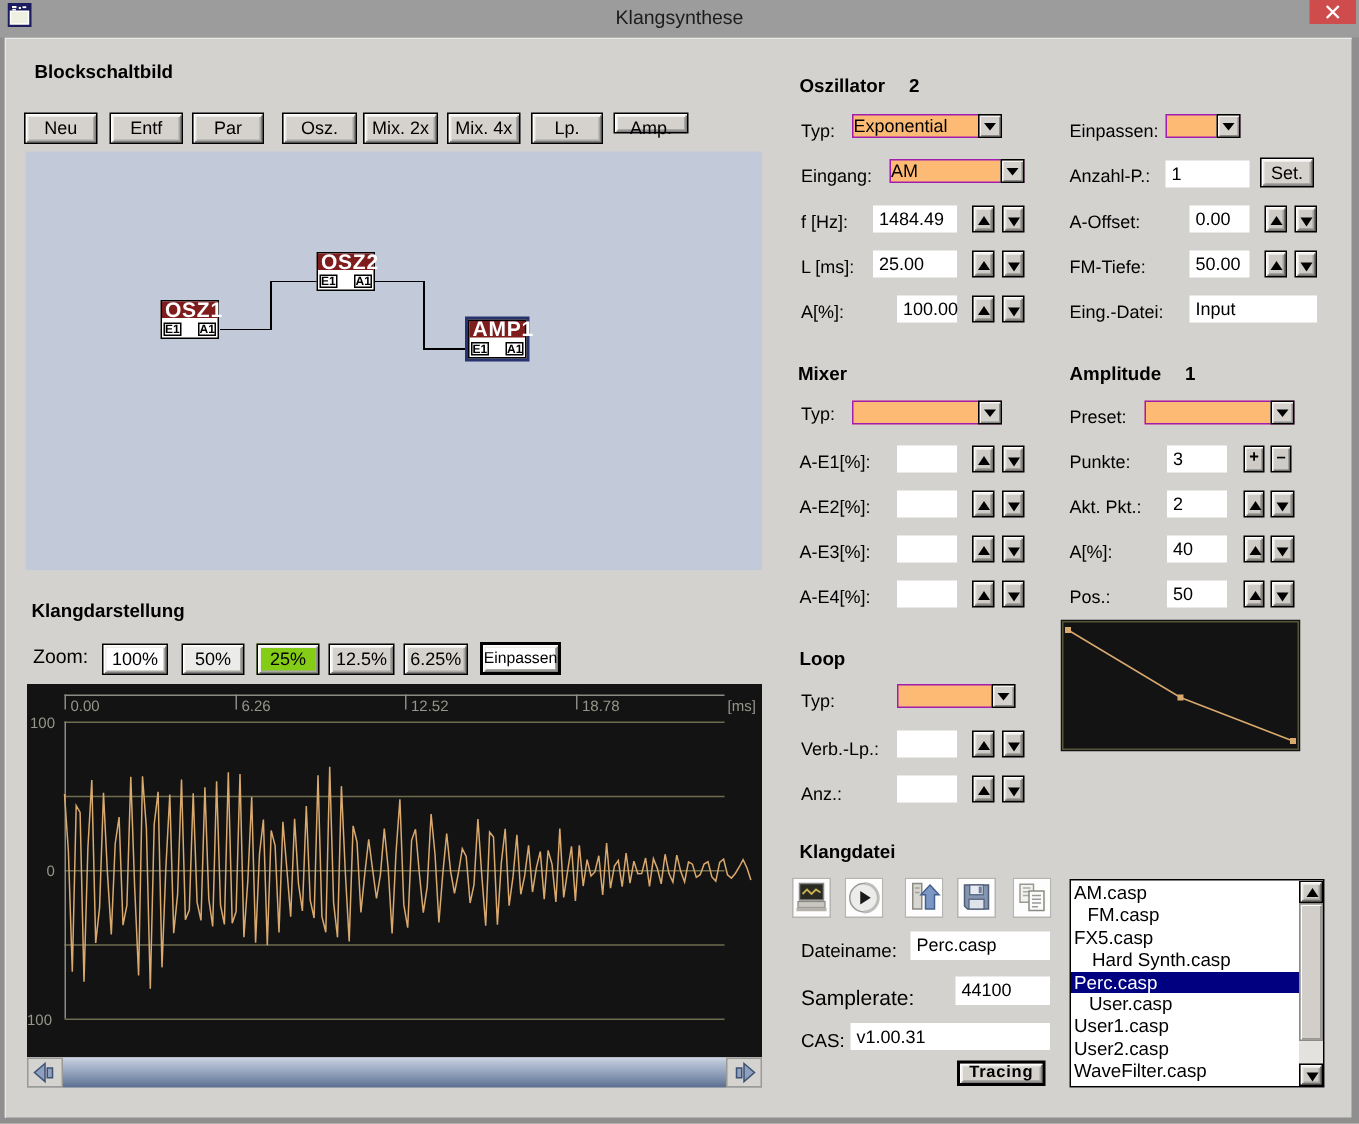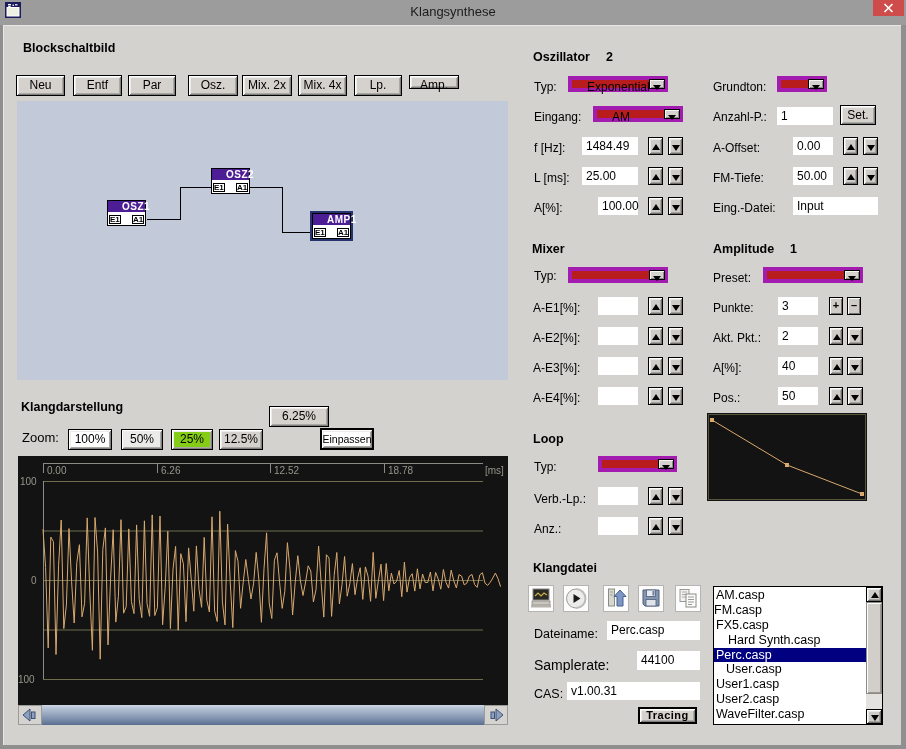--- a/index.html
+++ b/index.html
@@ -3,33 +3,33 @@
 *{margin:0;padding:0;box-sizing:border-box}
 html,body{width:906px;height:749px;overflow:hidden}
 body{font-family:"Liberation Sans",sans-serif;background:#8f8f8f;position:relative}
 .abs{position:absolute}
 .lbl{position:absolute;font-size:12px;color:#000;white-space:nowrap}
 .b{font-weight:bold}
 .btn{position:absolute;background:#d5d2cd;border:1px solid #000;
  box-shadow:inset 1px 1px 0 #fff,inset -1px -1px 0 #808080,inset 2px 2px 0 #eeece8,inset -2px -2px 0 #aaa8a3;
  font-size:12px;color:#000;text-align:center}
 .fld{position:absolute;background:#fff;font-size:12px;color:#000;padding-left:4px;white-space:nowrap}
-.combo{position:absolute;background:#b91c1c;border:4px solid #a21caf;font-size:12px;padding-left:15px;white-space:nowrap}
+.combo{position:absolute;background:#fdba74;border:1px solid #a21caf;font-size:12px;padding-left:0;white-space:nowrap}
 .dbtn{position:absolute;right:-1px;top:-1px;bottom:-1px;width:16px;background:#d5d2cd;border:1px solid #000;
  box-shadow:inset 1px 1px 0 #f6f5f3,inset -1px -1px 0 #8a8a86}
 .dbtn:after{content:"";position:absolute;left:3px;top:5px;border-left:4px solid transparent;border-right:4px solid transparent;border-top:5px solid #000}
 .sp{position:absolute;width:15px;background:#cfccc7;border:1px solid #000;
  box-shadow:inset 1px 1px 0 #fdfdfc,inset -1px -1px 0 #73716d,inset 2px 2px 0 #e8e6e2,inset -2px -2px 0 #a5a29d}
 .tri{position:absolute;left:3px;width:0;height:0;border-left:4px solid transparent;border-right:4px solid transparent}
 .up .tri{border-bottom:6px solid #000;top:6px}
 .dn .tri{border-top:6px solid #000;top:7px}
 .pm{position:absolute;width:14px;background:#cfccc7;border:1px solid #000;
  box-shadow:inset 1px 1px 0 #fdfdfc,inset -1px -1px 0 #73716d;font-size:11px;font-weight:bold;text-align:center;line-height:15px}
 .blk{position:absolute;background:#fff;border:1px solid #000}
-.blkt{position:absolute;left:0;top:0;right:0;height:11px;background:#4c1d95;color:#fff;font-size:10px;font-weight:bold;line-height:11px;padding-left:14px;letter-spacing:0.5px}
+.blkt{position:absolute;left:0;top:0;right:0;height:11px;background:#7f1d1d;color:#fff;font-size:14px;font-weight:bold;line-height:11px;padding-left:2px;letter-spacing:0.5px}
 .port{position:absolute;border:1px solid #000;background:#fff;font-size:8px;font-weight:bold;line-height:7px;color:#000}
 </style></head><body>
 
 <div class="abs" style="left:0;top:0;width:906px;height:25px;background:#9c9c9c"></div>
 <svg class="abs" style="left:5px;top:2px" width="17" height="17" viewBox="0 0 17 17">
 <rect x="0" y="0" width="16" height="16" fill="#1b1b5e"></rect>
 <rect x="1.5" y="5" width="13" height="9.5" fill="#fff"></rect>
 <rect x="2.5" y="6" width="11" height="7.5" fill="#eef0e2"></rect>
 <rect x="3" y="2" width="3" height="1.4" fill="#fff"></rect>
     <rect x="7.5" y="2.6" width="1.4" height="1.4" fill="#fff"></rect>
@@ -70,21 +70,21 @@
     <div class="blkt">AMP1</div>
     <div class="port" style="left:1px;top:14px;width:12px;height:9px">E1</div>
     <div class="port" style="right:1px;top:14px;width:12px;height:9px">A1</div>
   </div>
 <div class="lbl b" style="left:21px;top:400px;font-size:12.5px">Klangdarstellung</div>
 <div class="lbl" style="left:22px;top:430px;font-size:13px">Zoom:</div>
 <div class="btn" style="left:68px;top:429px;width:44px;height:21px;line-height:19px;background:#fff">100%</div>
 <div class="btn" style="left:121px;top:429px;width:42px;height:21px;line-height:19px;background:#ebebe9">50%</div>
 <div class="btn" style="left:171px;top:429px;width:42px;height:21px;line-height:19px;background:#84cc16">25%</div>
 <div class="btn" style="left:219px;top:429px;width:44px;height:21px;line-height:19px;background:#d5d2cd">12.5%</div>
-<div class="btn" style="left:269px;top:406px;width:60px;height:21px;line-height:19px;background:#d5d2cd">6.25%</div>
+<div class="btn" style="left:269px;top:429px;width:43px;height:21px;line-height:19px;background:#d5d2cd">6.25%</div>
 <div class="btn" style="left:320px;top:428px;width:54px;height:22px;line-height:18px;background:#fff;border:2px solid #000;font-size:10.5px">Einpassen</div>
 <svg class="abs" style="left:18px;top:456px" width="490" height="249" viewBox="0 0 490 249">
 <rect x="0" y="0" width="490" height="249" fill="#131313"></rect>
 <g stroke="#6e6e4e" stroke-width="1">
 <line x1="25" y1="25.5" x2="465" y2="25.5"></line>
 <line x1="25" y1="75" x2="465" y2="75"></line>
 <line x1="25" y1="124.5" x2="465" y2="124.5"></line>
 <line x1="25" y1="174" x2="465" y2="174"></line>
 <line x1="25" y1="223.5" x2="465" y2="223.5"></line>
 </g>
@@ -114,21 +114,21 @@
       <rect x="12.5" y="6" width="3.5" height="6.5" fill="#8ea0bd" stroke="#3c5176" stroke-width="1"></rect>
     </svg></div>
 <div class="abs" style="left:484px;top:705px;width:24px;height:20px;background:#d5d3cf;border:1px solid #9a9a96"><svg width="22" height="18" viewBox="0 0 22 18">
       <path d="M11 3 L18 9 L11 15 Z" fill="#8ea0bd" stroke="#3c5176" stroke-width="1"></path>
       <rect x="6" y="6" width="3.5" height="6.5" fill="#8ea0bd" stroke="#3c5176" stroke-width="1"></rect>
     </svg></div>
 <div class="lbl b" style="left:533px;top:50px;font-size:12.5px">Oszillator</div>
 <div class="lbl b" style="left:606px;top:50px;font-size:12.5px">2</div>
 <div class="lbl" style="left:534px;top:80px">Typ:</div>
 <div class="combo" style="left:568px;top:76px;width:100px;height:16px;line-height:14px">Exponential<div class="dbtn"></div></div>
-<div class="lbl" style="left:713px;top:80px">Grundton:</div>
+<div class="lbl" style="left:713px;top:80px">Einpassen:</div>
 <div class="combo" style="left:777px;top:76px;width:50px;height:16px;line-height:14px">
     <div class="dbtn"></div>
   </div>
 <div class="lbl" style="left:534px;top:110px">Eingang:</div>
 <div class="combo" style="left:593px;top:106px;width:90px;height:16px;line-height:14px">AM<div class="dbtn"></div></div>
 <div class="lbl" style="left:713px;top:110px">Anzahl-P.:</div>
 <div class="fld" style="left:777px;top:107px;width:56px;height:18px;line-height:18px">1</div>
 <div class="btn" style="left:840px;top:105px;width:36px;height:20px;line-height:18px">Set.</div>
 <div class="lbl" style="left:534px;top:141px">f [Hz]:</div>
 <div class="fld" style="left:582px;top:137px;width:56px;height:18px;line-height:18px">1484.49</div>
@@ -310,21 +310,21 @@
 <div class="lbl" style="left:534px;top:627px;font-size:12.5px">Dateiname:</div>
 <div class="fld" style="left:607px;top:621px;width:93px;height:19px;line-height:19px">Perc.casp</div>
 <div class="lbl" style="left:534px;top:657px;font-size:14px">Samplerate:</div>
 <div class="fld" style="left:637px;top:651px;width:63px;height:19px;line-height:19px">44100</div>
 <div class="lbl" style="left:534px;top:687px;font-size:12.5px">CAS:</div>
 <div class="fld" style="left:567px;top:682px;width:133px;height:18px;line-height:18px">v1.00.31</div>
 <div class="btn" style="left:638px;top:707px;width:59px;height:17px;line-height:13px;border:2px solid #000;font-size:11px;font-weight:bold;letter-spacing:0.5px">Tracing</div>
 <div class="abs" style="left:713px;top:586px;width:170px;height:139px;background:#fff;border:1px solid #000;font-size:12.5px;color:#000;overflow:hidden">
     <div style="position:absolute;left:0;top:1px;right:16px;bottom:0">
       <div style="height:14.9px;line-height:14.5px;padding-left:2px">AM.casp</div>
-      <div style="height:14.9px;line-height:14.5px;padding-left:0">FM.casp</div>
+      <div style="height:14.9px;line-height:14.5px;padding-left:11px">FM.casp</div>
       <div style="height:14.9px;line-height:14.5px;padding-left:2px">FX5.casp</div>
       <div style="height:14.9px;line-height:14.5px;padding-left:14px">Hard Synth.casp</div>
       <div style="height:14.9px;line-height:14.5px;background:#000080;color:#fff;padding-left:2px">Perc.casp</div>
       <div style="height:14.9px;line-height:14.5px;padding-left:12px">User.casp</div>
       <div style="height:14.9px;line-height:14.5px;padding-left:2px">User1.casp</div>
       <div style="height:14.9px;line-height:14.5px;padding-left:2px">User2.casp</div>
       <div style="height:14.9px;line-height:14.5px;padding-left:2px">WaveFilter.casp</div>
     </div>
     <div style="position:absolute;right:0;top:0;width:16px;bottom:0;background:#e4e2de"></div>
     <div class="sp" style="right:0;top:0;width:16px;height:15px;left:auto">

